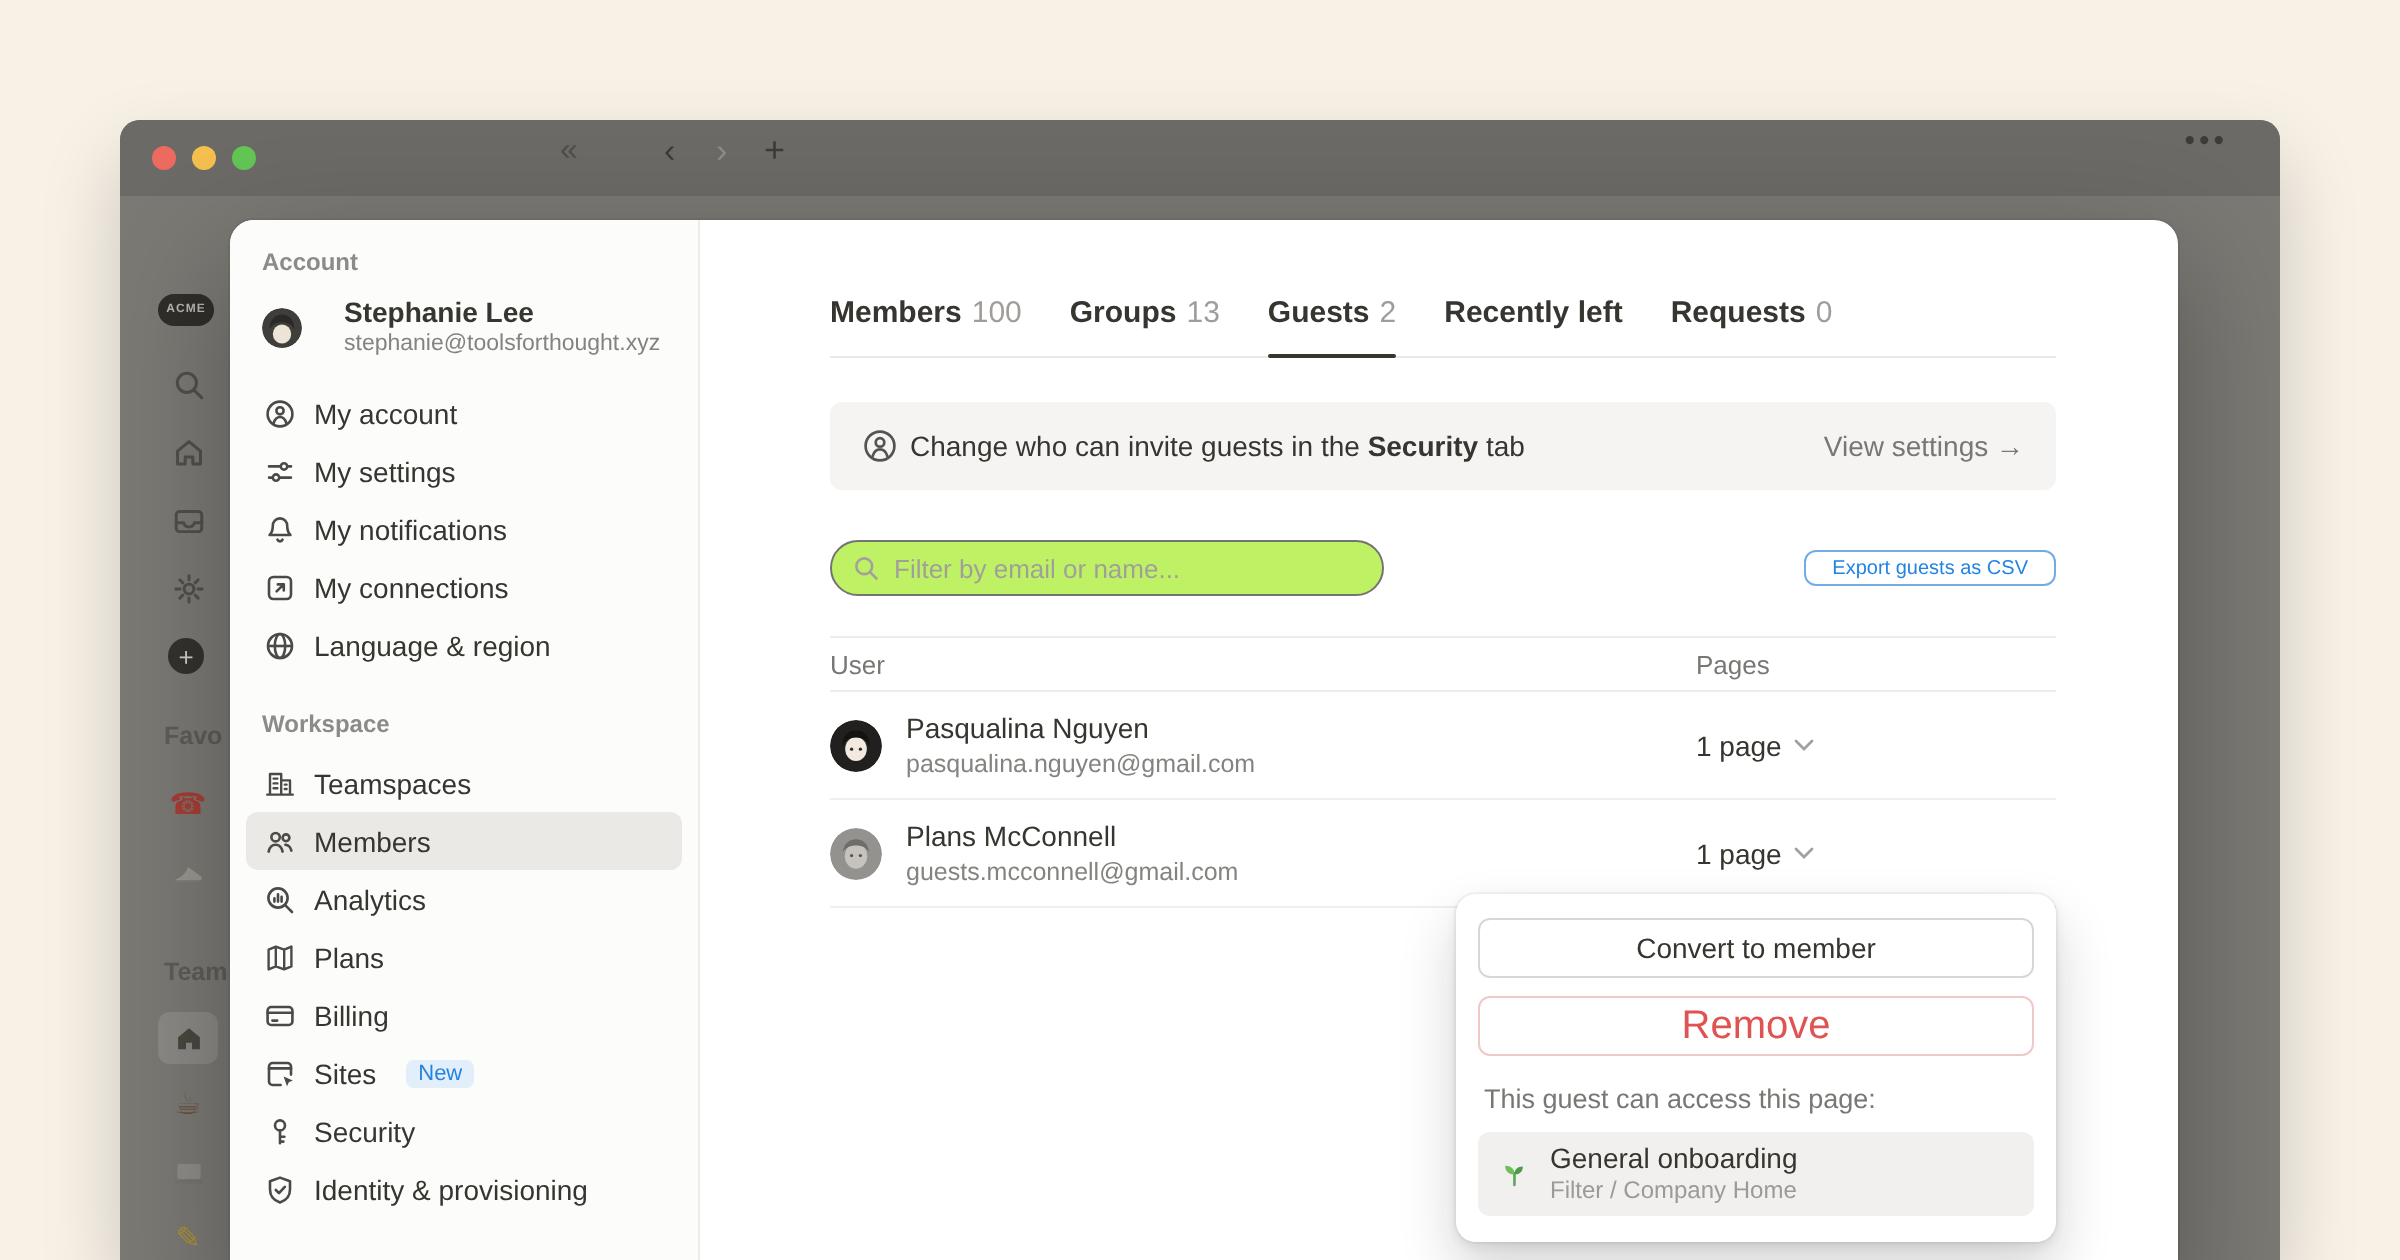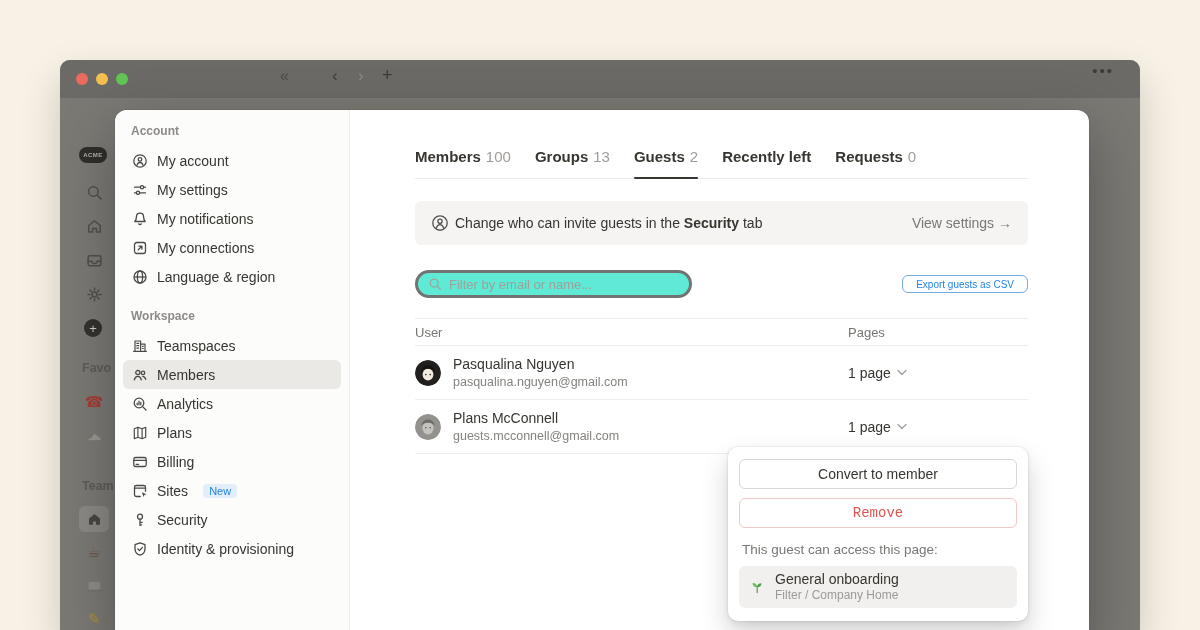--- a/index.html
+++ b/index.html
@@ -58,21 +58,21 @@
   .tab .cnt { color:#A09D99; font-weight:400; margin-left:5px; }
   .tab.active::after { content:""; position:absolute; left:0; right:0; bottom:-1px; height:2px; background:#37352F; border-radius:1px; }
 
   .banner { margin-top:22px; height:44px; background:#F5F4F2; border-radius:6px; display:flex;
             align-items:center; padding:0 16px; gap:6px; }
   .banner-text { font-size:14px; color:#37352F; }
   .banner-link { margin-left:auto; font-size:14px; color:#787774; cursor:pointer; }
   .bico { width:18px; height:18px; color:#55534F; display:flex; }
 
   .controls { margin-top:25px; display:flex; align-items:center; justify-content:space-between; }
-  .search { width:277px; height:28px; border:3px solid #737373; border-radius:14px; background:#5eead4;
+  .search { width:277px; height:28px; border:1px solid #737373; border-radius:14px; background:#bef264;
             display:flex; align-items:center; padding:0 10px; gap:7px;justify-content:space-between; }
   .search input { border:none; outline:none; flex:1; font-size:13px; color:#37352F; background:transparent;
             font-family:"Liberation Sans", sans-serif; }
   .search input::placeholder { color:#A19F9B; }
   .btn-export { height:18px; padding:0 13px; border:1px solid #74ABE5; border-radius:6px; background:#fff;
             color:#2383E2; font-size:10px; cursor:pointer; font-family:"Liberation Sans", sans-serif; }
 
   .thead { margin-top:20px; display:flex; height:28px; align-items:center;
            border-top:1px solid #EDECE9; border-bottom:1px solid #EDECE9; position:relative; }
   .th { font-size:13px; color:#787774; }
@@ -86,21 +86,21 @@
   .chev { color:#A3A19D; display:flex; }
 
   
   .popover { position:absolute; left:613px; top:337px; width:300px; background:#fff; border-radius:10px;
            padding:12px 11px 13px 11px; z-index:5;
            box-shadow:0 0 0 1px rgba(15,15,15,.04), 0 14px 28px rgba(15,15,15,.18), 0 2px 6px rgba(15,15,15,.08); }
   .pop-btns { display:flex; gap:9px;flex-direction:column; }
   .btn-convert { height:30px; padding:0 14px; border:1px solid #D9D7D3; border-radius:6px; background:#fff;
            font-size:14px; color:#37352F; cursor:pointer; font-family:"Liberation Sans", sans-serif; }
   .btn-remove { height:30px; padding:0 0; border:1px solid #EFC9C6; border-radius:6px; background:#fff;
-           font-size:14px; color:#DF5452; cursor:pointer; font-family:Liberation Mono, monospace; }
+           font-size:20px; color:#DF5452; cursor:pointer; font-family:Liberation Sans, sans-serif; }
   .pop-caption { margin-top:14px; font-size:13.5px; color:#787774; padding-left:3px; }
   .pop-item { margin-top:9px; background:#F1F0EE; border-radius:6px; height:42px; display:flex;
            align-items:center; gap:10px; padding:0 10px; cursor:pointer; }
   .pi-title { font-size:14px; color:#37352F; line-height:1.3; }
   .pi-path { font-size:12px; color:#9B9A97; line-height:1.3; }
 
   svg { display:block; }
 </style>
 </head>
 <body>
@@ -169,20 +169,33 @@
     </span>
     <span class="s-ico glyph" style="top:511px; color:#AE9134">✎</span>
 
   </div>
 
   <div class="modal">
 
     <div class="nav">
       <div class="nav-section">Account</div>
 
+      <div class="userrow">
+        <span class="avatar" style="width:20px;height:20px">
+          <svg width="20" height="20" viewBox="0 0 20 20">
+              <circle cx="10" cy="10" r="10" fill="#3F3E3B"></circle>
+              <ellipse cx="10" cy="13" rx="4.6" ry="4.8" fill="#EDE3D6"></ellipse>
+              <path d="M3.8 10.5c0-4.5 2.6-7.3 6.2-7.3s6.2 2.8 6.2 7.3c-1.2-2.3-3.4-3.4-6.2-3.4s-5 1.1-6.2 3.4z" fill="#2A2927"></path>
+            </svg>
+        </span>
+        <div>
+          <div class="uname">Stephanie Lee</div>
+          <div class="uemail">stephanie@toolsforthought.xyz</div>
+        </div>
+      </div>
 
       <div class="nitem">
         <span class="nico">
           <svg width="16" height="16" viewBox="0 0 16 16" fill="none" stroke="currentColor" stroke-width="1.3" stroke-linecap="round">
               <circle cx="8" cy="8" r="6.2"></circle>
               <circle cx="8" cy="6.4" r="1.8"></circle>
               <path d="M4.9 12.4c.6-2 1.7-2.9 3.1-2.9s2.5.9 3.1 2.9"></path>
             </svg>
         </span>
         <span>My account</span>

